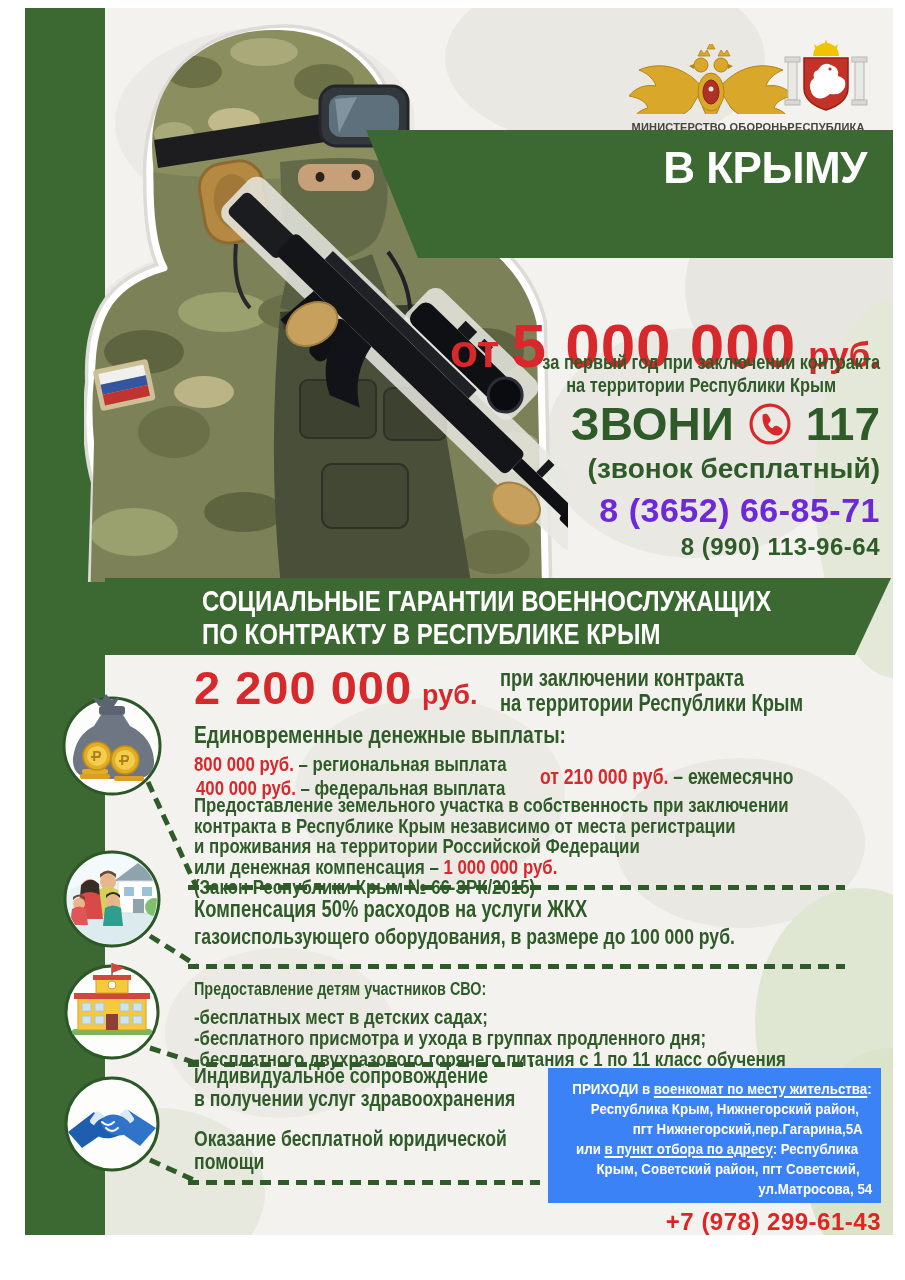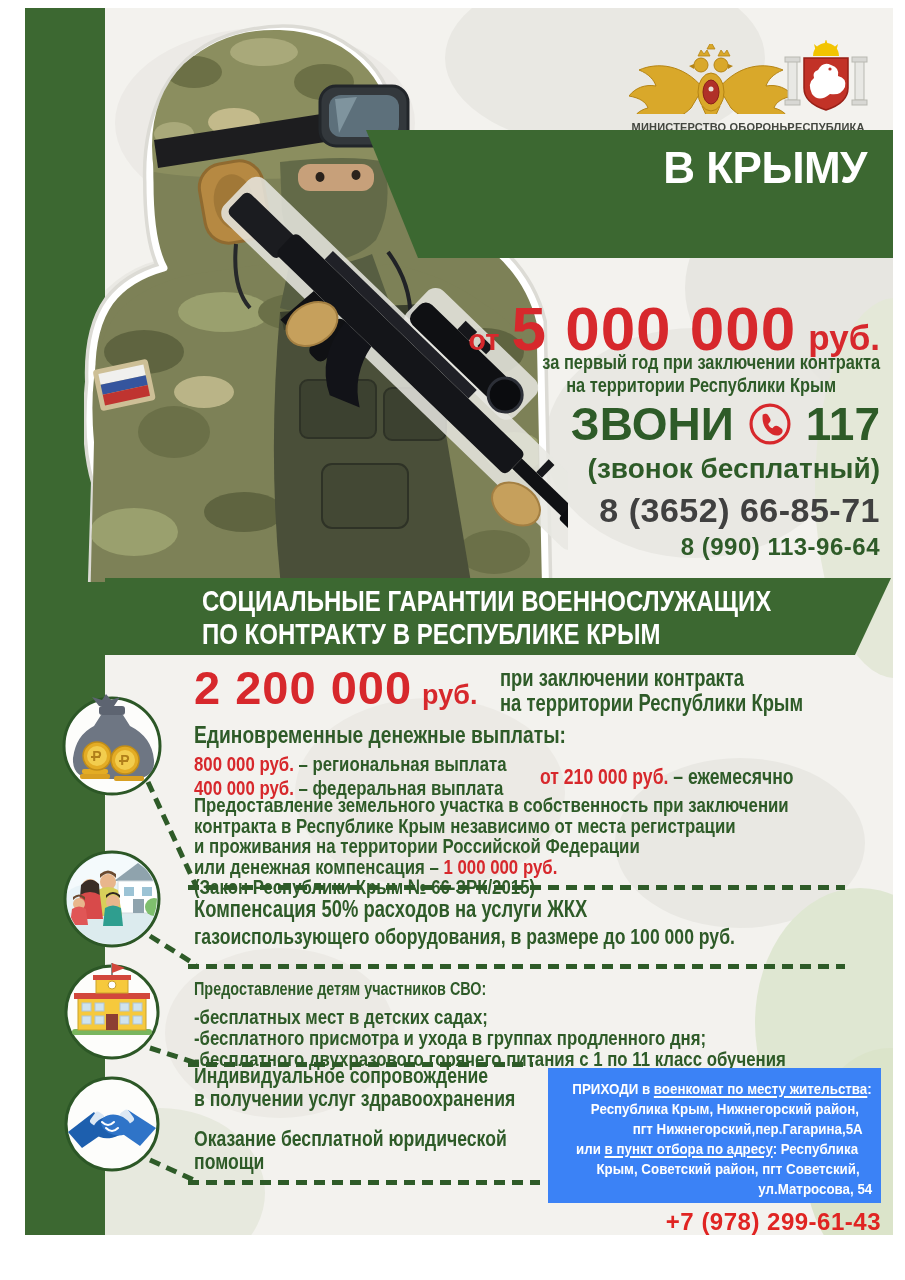--- a/index.html
+++ b/index.html
@@ -13,49 +13,49 @@
 
   .banner1{position:absolute;left:366px;top:130px;width:527px;height:128px;background:#3c6831;
            clip-path:polygon(0 0,100% 0,100% 100%,52px 100%);color:#fff;font-weight:bold;
            font-size:44px;line-height:53px;text-align:right;padding:11px 26px 0 0;box-sizing:border-box;
            letter-spacing:-0.5px;}
   .logoBox{position:absolute;text-align:center;}
   .logoLabel{font-size:11px;font-weight:bold;color:#43463f;line-height:13px;margin-top:3px;letter-spacing:0.2px;}
 
   .offerRow{position:absolute;right:25px;top:278px;display:flex;align-items:baseline;gap:12px;
             color:#d7282c;font-weight:bold;white-space:nowrap;}
-  .offerPrefix{font-size:29px;margin-top:46px;}
+  .offerPrefix{font-size:46px;margin-top:46px;}
   .offerAmount{font-size:62px;letter-spacing:1px;}
   .offerCur{font-size:35px;}
   .offerSub{position:absolute;right:25px;top:350px;text-align:center;color:#2e5b28;font-weight:bold;
             font-size:21px;line-height:23px;white-space:nowrap;}
   .cxR75{transform:scaleX(.78);transform-origin:100% 50%;display:inline-block;}
 
   .callRow{position:absolute;right:25px;top:397px;display:flex;align-items:center;gap:14px;
            color:#2e5b28;font-weight:bold;font-size:46px;white-space:nowrap;}
   .phoneBadge{width:44px;height:44px;}
   .callNote{position:absolute;right:25px;top:453px;color:#2e5b28;font-weight:bold;font-size:28px;white-space:nowrap;}
-  .phone1{position:absolute;right:25px;top:491px;color:#404040;font-weight:bold;font-size:34px;letter-spacing:.5px;white-space:nowrap;}
+  .phone1{position:absolute;right:25px;top:491px;color:#6d28d9;font-weight:bold;font-size:34px;letter-spacing:.5px;white-space:nowrap;}
   .phone2{position:absolute;right:25px;top:533px;color:#2e5b28;font-weight:bold;font-size:24px;letter-spacing:.5px;white-space:nowrap;margin-left:17px;}
 
   .banner2{position:absolute;left:105px;top:578px;width:786px;height:77px;background:#3c6831;
            clip-path:polygon(0 0,100% 0,calc(100% - 36px) 100%,0 100%);color:#fff;font-weight:bold;
            font-size:30px;line-height:33px;padding:6px 0 0 97px;box-sizing:border-box;white-space:nowrap;}
   .cx80{transform:scaleX(.8);transform-origin:0 50%;display:inline-block;}
   .cx86c{transform:scaleX(.86);transform-origin:50% 50%;display:inline-block;}
 
   .g{color:#2e5b28;font-weight:bold;position:absolute;white-space:nowrap;}
   .red{color:#d7282c;}
   .bonusRow{position:absolute;left:194px;top:660px;display:flex;align-items:baseline;gap:10px;
             color:#d7282c;font-weight:bold;white-space:nowrap;}
   .bonusAmount{font-size:47px;letter-spacing:1px;}
   .bonusCur{font-size:27px;}
   .bonusCond{left:500px;top:666px;font-size:23px;line-height:25px;}
   .lumpHeading{left:194px;top:721px;font-size:24px;}
-  .lumpItems{left:194px;top:752px;font-size:21px;line-height:24px;}
+  .lumpItems{left:194px;top:752px;font-size:21px;line-height:24px;text-align:center;}
   .monthly{left:540px;top:764px;font-size:22px;}
   .land{left:194px;top:795px;font-size:21px;line-height:20.5px;}
   .dash{position:absolute;height:5px;background:repeating-linear-gradient(90deg,#2e5b28 0 11px,transparent 11px 18px);}
   .housing1{left:194px;top:896px;font-size:23px;}
   .housing23{left:194px;top:926px;font-size:22px;line-height:22px;}
   .childHeading{left:194px;top:979px;font-size:18px;}
   .childItems{left:194px;top:1006px;font-size:21px;line-height:21px;}
   .support1{left:194px;top:1064px;font-size:22px;line-height:23px;}
   .support2{left:194px;top:1127px;font-size:22px;line-height:23px;}
 

